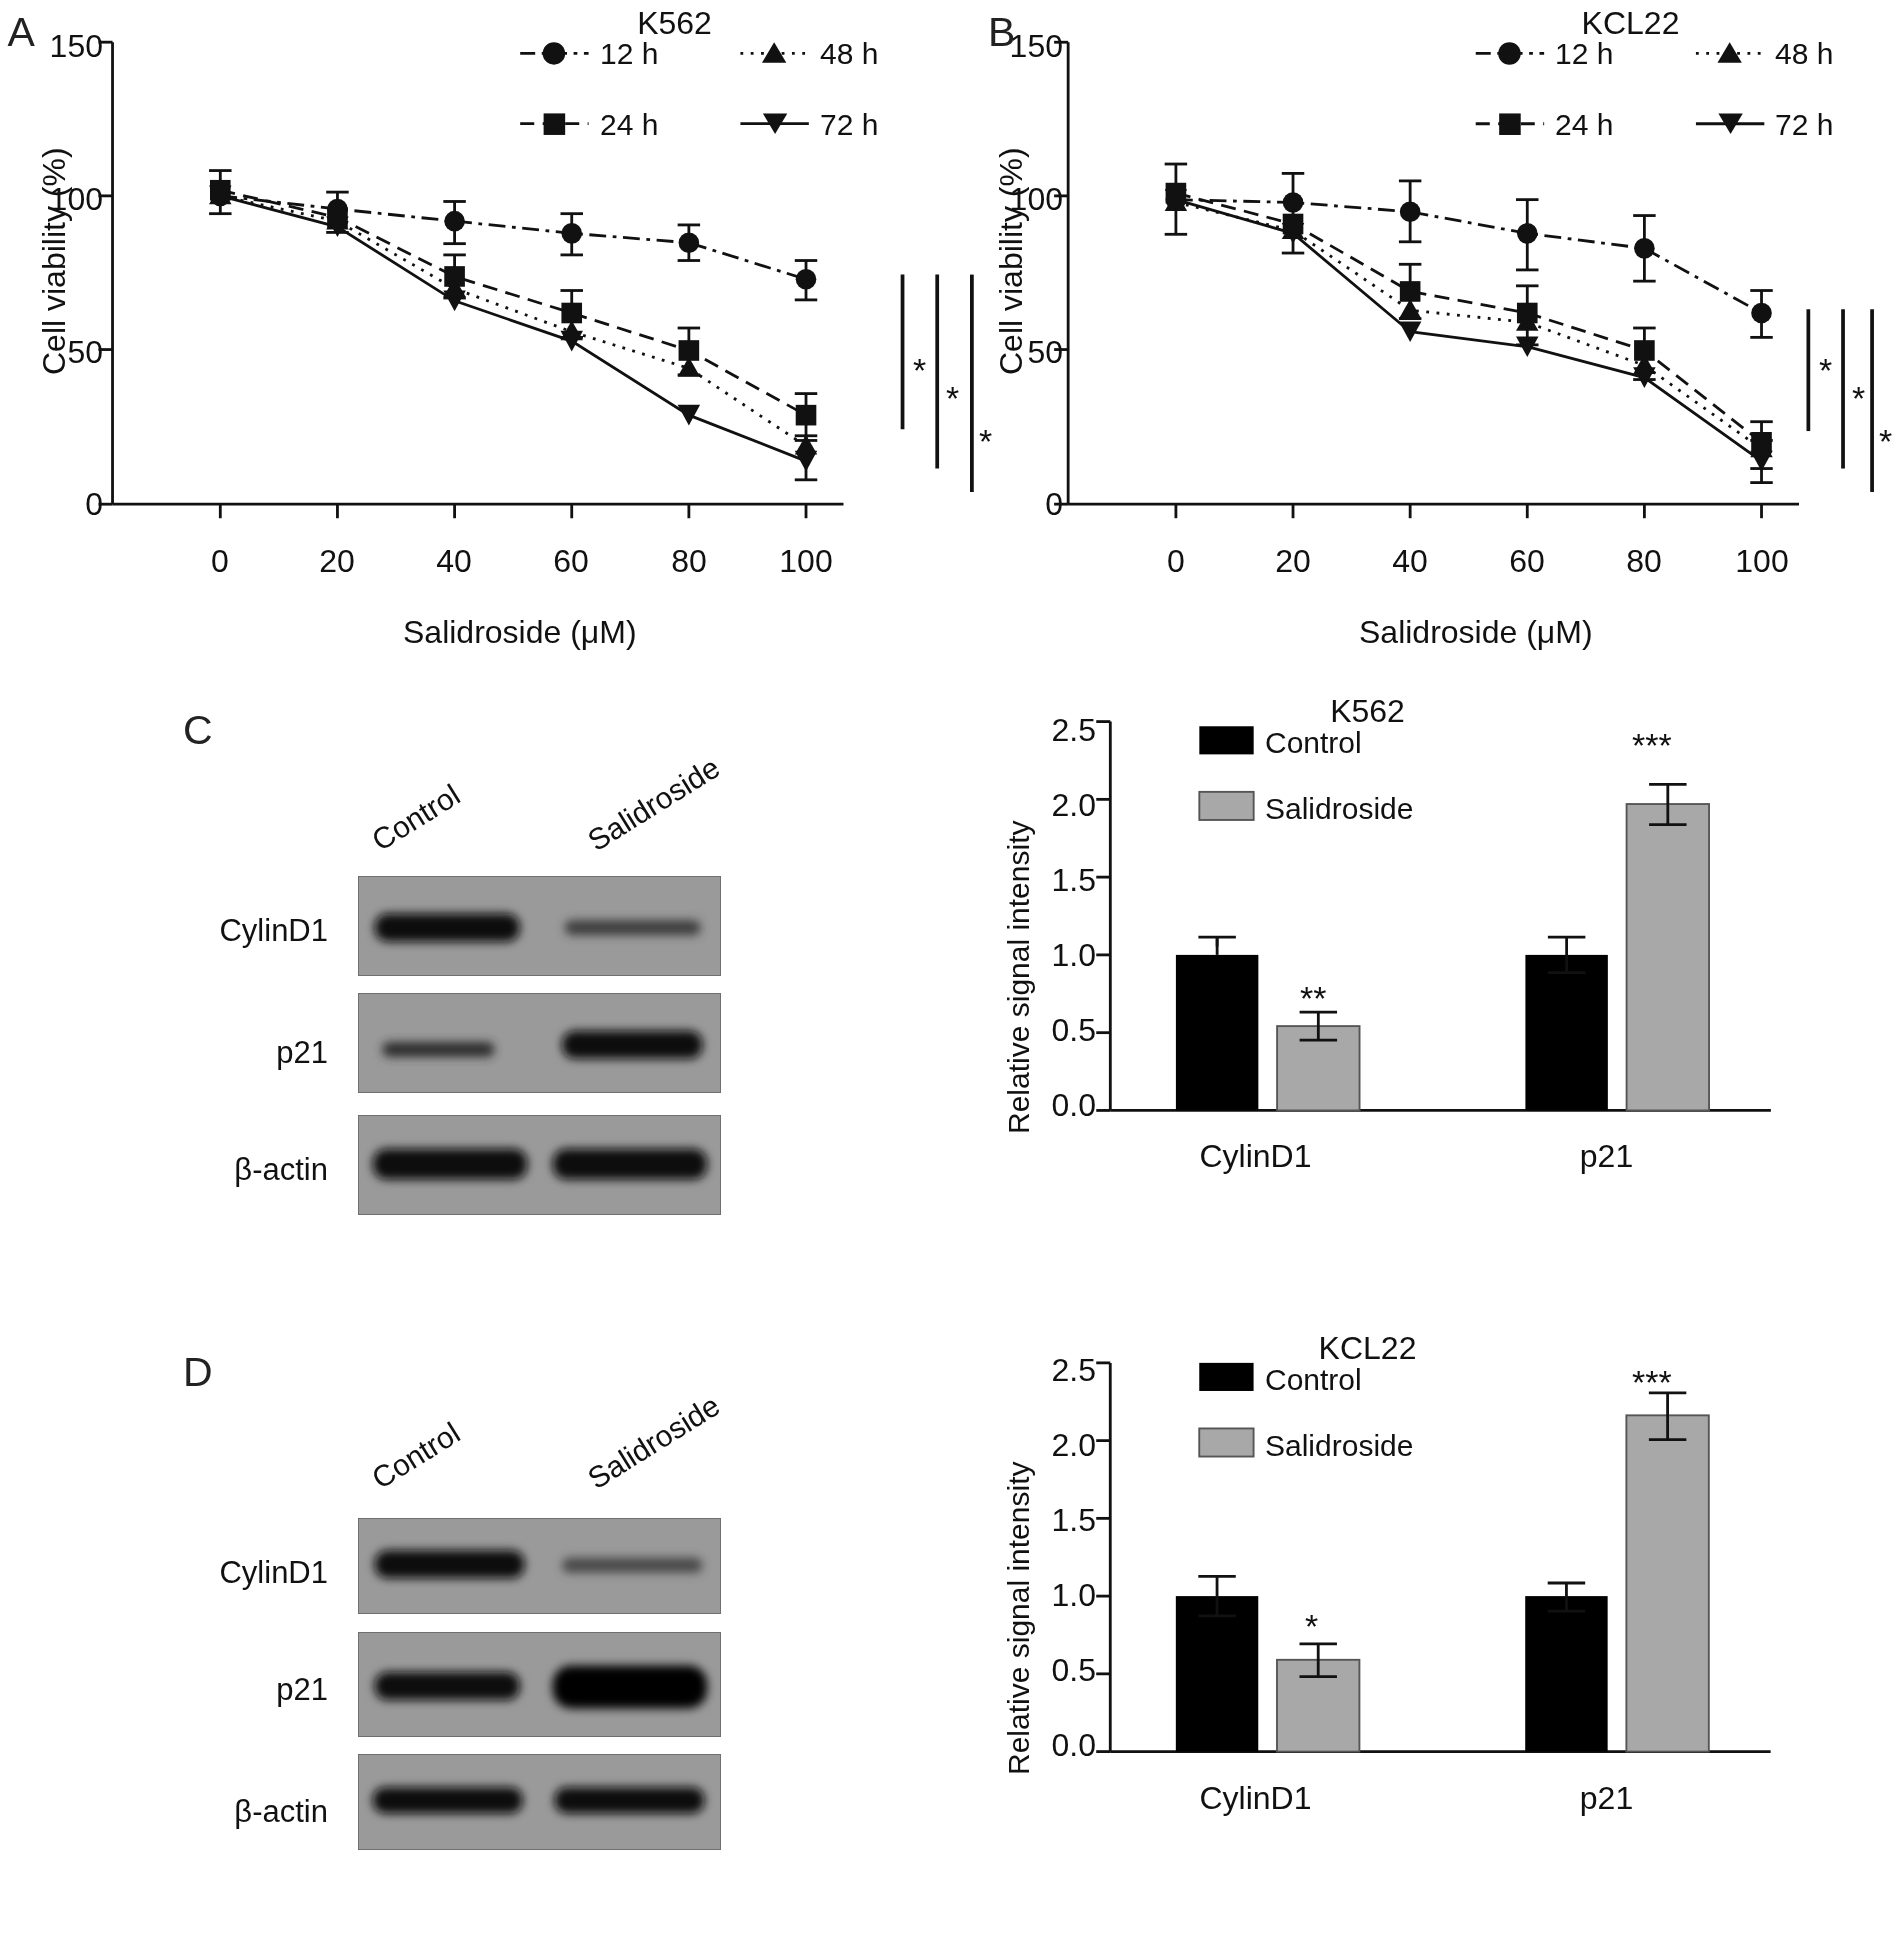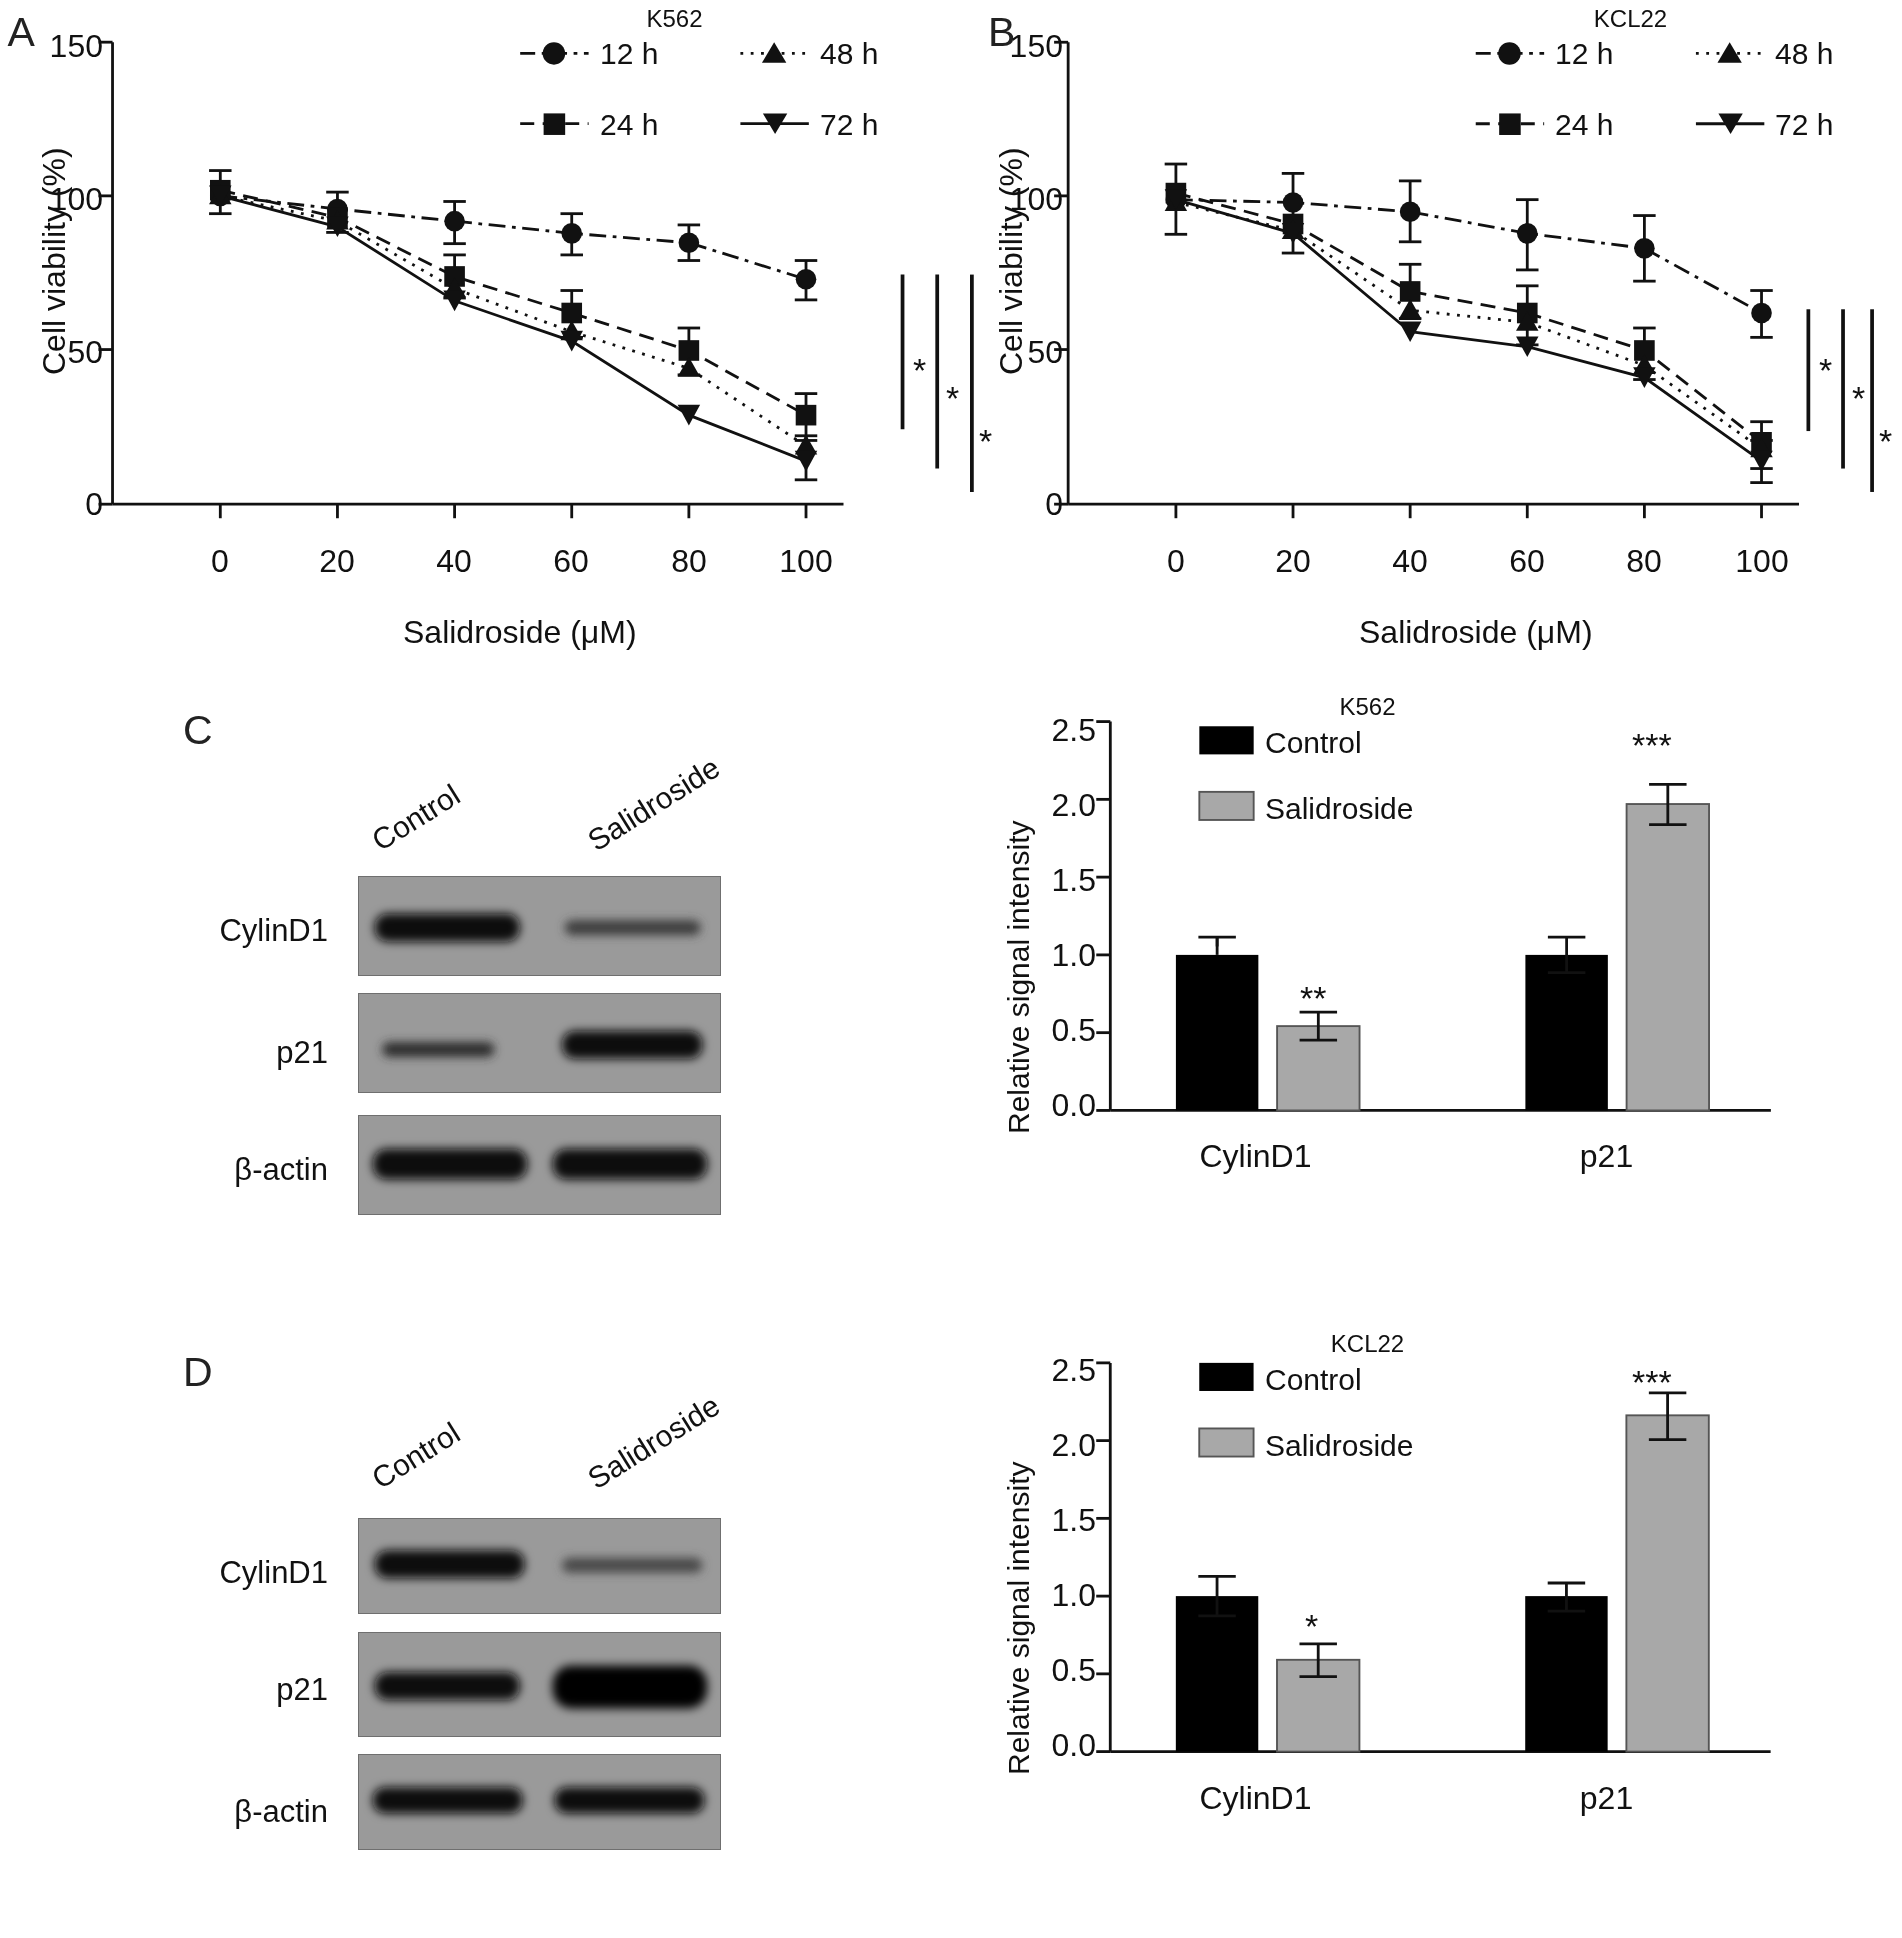--- a/index.html
+++ b/index.html
@@ -1,18 +1,18 @@
 <!DOCTYPE html>
 <html style="font-size:15px"><head>
 <meta charset="utf-8">
 <style>
   html,body{margin:0;padding:0;background:#ffffff;}
   body{width:1903px;height:1938px;font-family:"Liberation Sans",sans-serif;color:#111;position:relative;overflow:hidden;}
   .panel-letter{position:absolute;font-size:41px;color:#222;}
-  .fig-title{position:absolute;font-size:24px;color:#111;text-align:center;}
+  .fig-title{position:absolute;font-size:32px;color:#111;text-align:center;}
   .axis-title{position:absolute;font-size:32px;color:#111;}
   .rot{transform:rotate(-90deg);transform-origin:left top;white-space:nowrap;}
   .tick-label{position:absolute;font-size:32px;color:#111;text-align:center;}
   .legend-text{position:absolute;font-size:30px;color:#111;}
   svg{position:absolute;top:0;left:0;overflow:visible;}
   .blotbox{position:absolute;background:#9a9a9a;border:0.9px solid #6f6f6f;}
   .blot-label{position:absolute;font-size:31px;color:#111;text-align:right;}
   .blot-head{position:absolute;font-size:30px;color:#111;white-space:nowrap;transform:rotate(-32deg);transform-origin:left bottom;}
   .star{position:absolute;font-size:34px;color:#111;}
   .bar-legend-text{position:absolute;font-size:30px;color:#111;}

